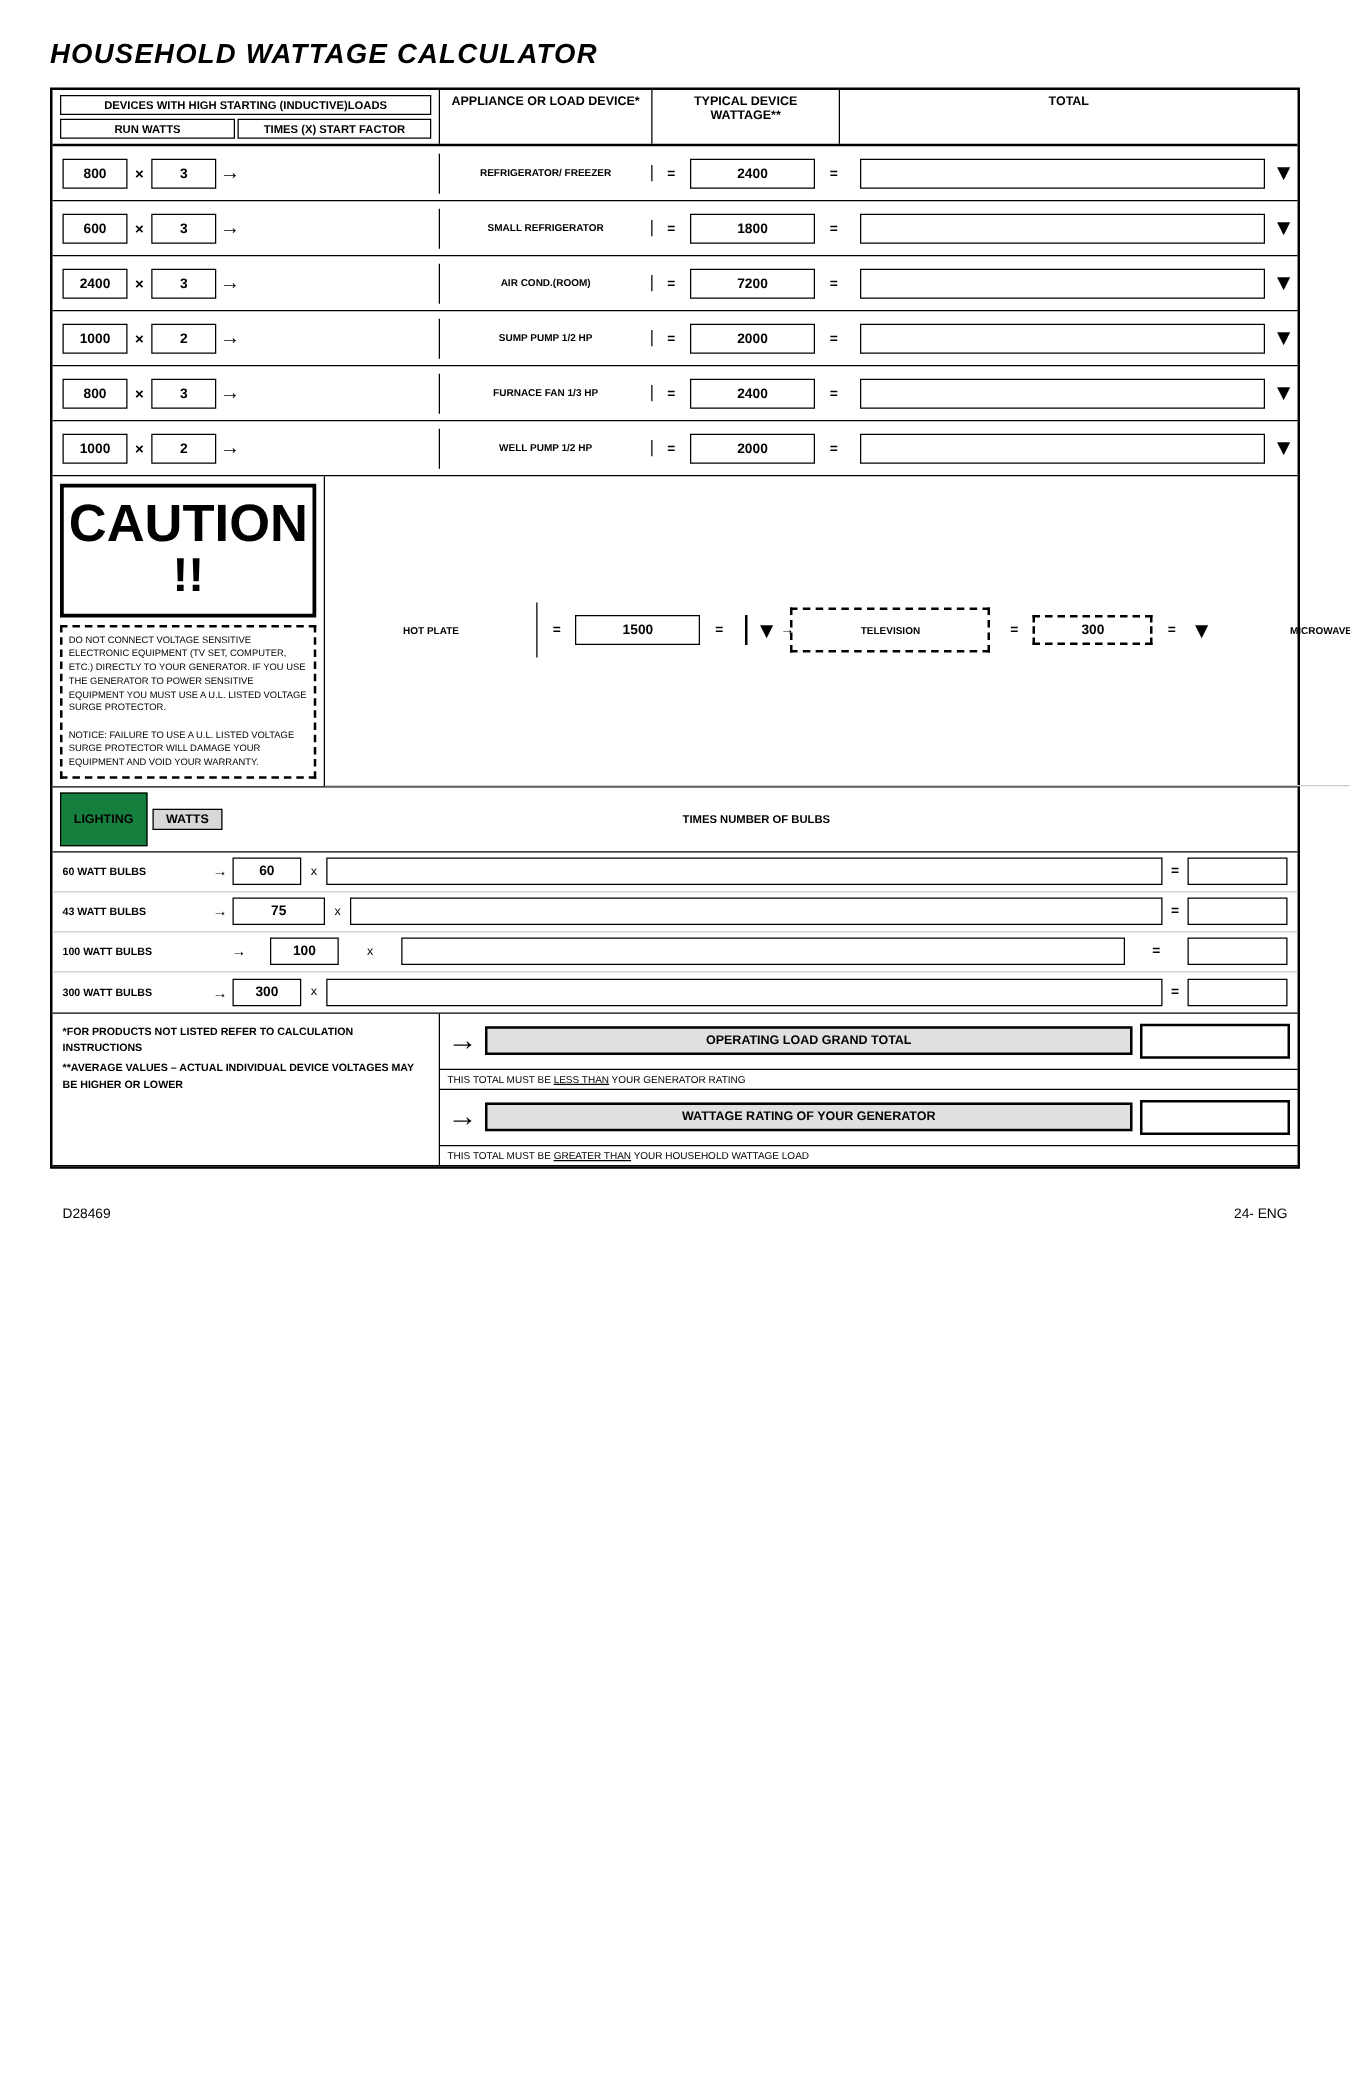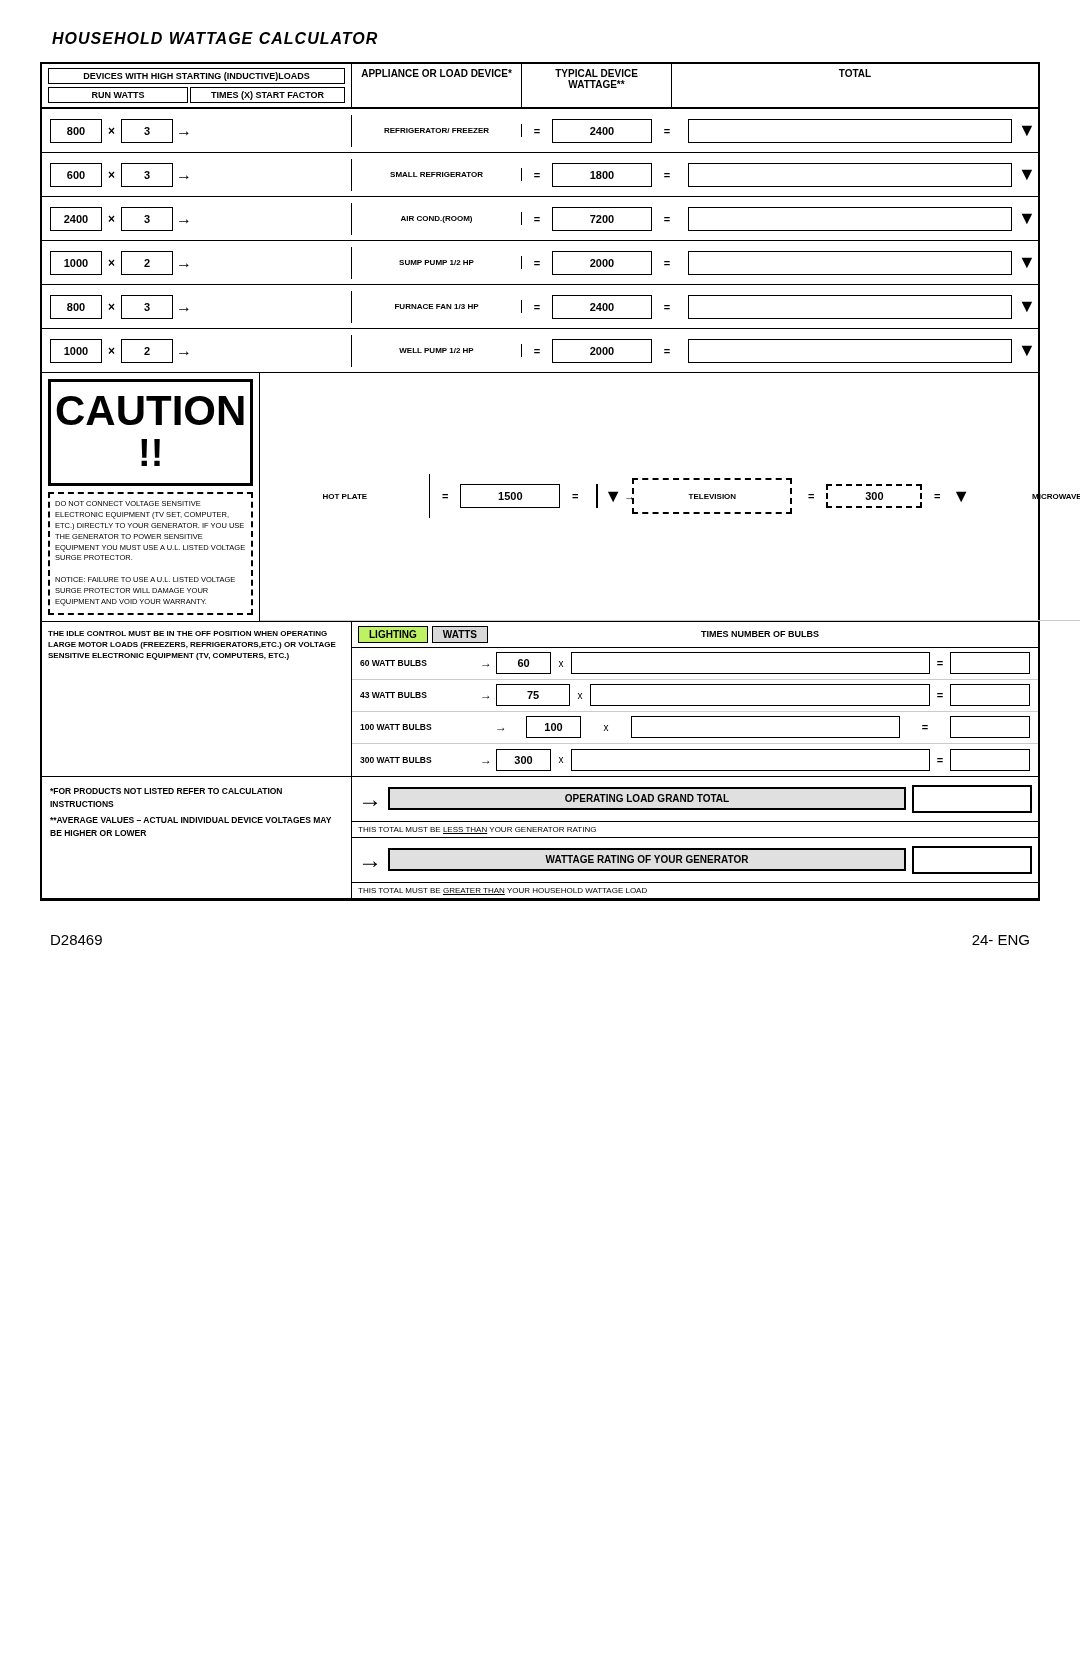--- a/index.html
+++ b/index.html
@@ -7,27 +7,26 @@
       background: #fff;
       font-family: Arial, Helvetica, sans-serif;
       font-size: 11px;
       color: #000;
       width: 1080px;
       min-height: 1669px;
       padding: 30px 40px;
     }
 
     h1.page-title {
-      font-size: 16px;
+      font-size: 22px;
       font-weight: 900;
       font-style: italic;
       letter-spacing: 1px;
       margin-bottom: 14px;
       text-transform: uppercase;
-      margin-left: 12px;
     }
 
     .main-table-wrapper {
       border: 2px solid #000;
       width: 100%;
     }
 
     
     .header-row {
       display: flex;
@@ -62,21 +61,21 @@
       margin: 0 6px;
       font-weight: bold;
       font-size: 12px;
     }
 
     .page-footer {
       display: flex;
       justify-content: space-between;
       margin-top: 30px;
       padding: 0 10px;
-      font-size: 15px;
+      font-size: 11px;
       gap: 28px;
     }
 
     .arrow-indicator {
       font-size: 16px;
       margin: 0 3px;
     }
   </style>
 </head>
 <body>
@@ -248,26 +247,25 @@
         <div style="width:100px; border:1px solid #000; height:24px; display:flex; align-items:center; justify-content:center; font-weight:bold;">4000</div>
         <div style="width:30px; text-align:center; font-weight:bold;">=</div>
         <div style="flex:1; height:24px; border:1px solid #000; margin:0 6px;"></div>
         <div style="width:20px; font-size:18px;">▼</div>
       </div>
     </div>
   </div>
 
   <div style="display:flex; border-bottom:1px solid #000;">
 
-    <div style="width:310px; border-right:1px solid #000; padding:6px; font-size:8px; font-weight:bold; line-height:1.4; text-transform:uppercase;">THE IDLE CONTROL MUST BE IN THE OFF POSITION WHEN OPERATING LARGE MOTOR LOADS (FREEZERS, REFRIGERATORS,ETC.) OR VOLTAGE SENSITIVE ELECTRONIC EQUIPMENT (TV, COMPUTERS, ETC.)</div>
 
     <div style="flex:1; display:flex; flex-direction:column;">
 
       <div style="display:flex; align-items:center; padding:4px 6px; border-bottom:1px solid #000;">
-        <div style="border:1px solid #000; padding:2px 10px; font-weight:bold; font-size:10px; background:#bef264;">LIGHTING</div>
+        <div style="border:1px solid #000; padding:15px 10px; font-weight:bold; font-size:10px; background:#15803d;">LIGHTING</div>
         <div style="border:1px solid #000; padding:2px 10px; font-weight:bold; font-size:10px; background:#d8d8d8; margin-left:4px;">WATTS</div>
         <div style="flex:1; text-align:center; font-size:9px; font-weight:bold; text-transform:uppercase;">TIMES NUMBER OF BULBS</div>
       </div>
 
       <div style="display:flex; align-items:center; border-bottom:1px solid #ccc; min-height:32px; padding:2px 4px;">
         <div style="width:120px; font-size:8.5px; font-weight:bold; padding-left:4px;">60 WATT BULBS</div>
         <span style="font-size:12px; margin:0 4px;">→</span>
         <div style="width:55px; height:22px; border:1px solid #000; display:flex; align-items:center; justify-content:center; font-weight:bold;">60</div>
         <div style="width:20px; text-align:center; font-size:10px;">x</div>
         <div style="flex:1; height:22px; border:1px solid #000;"></div>

